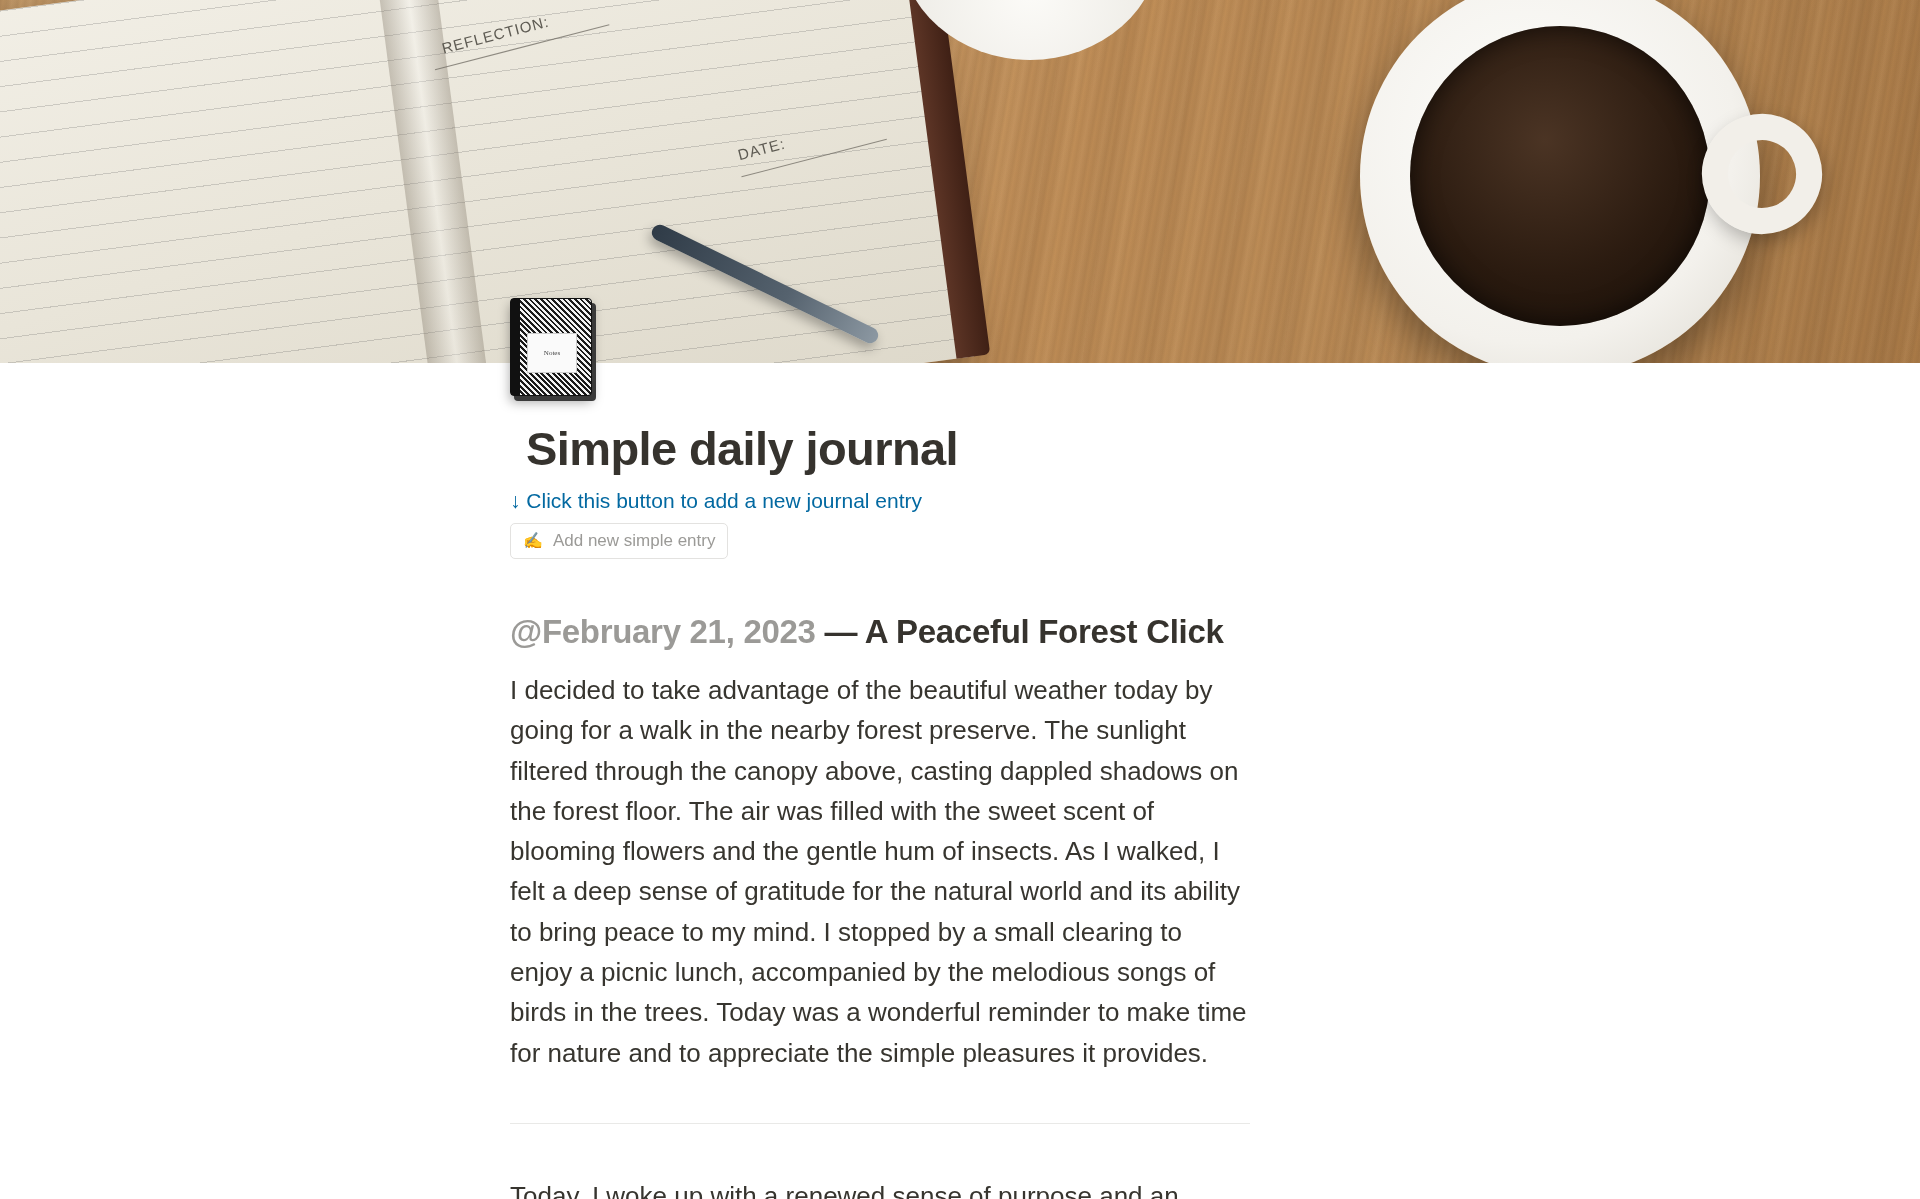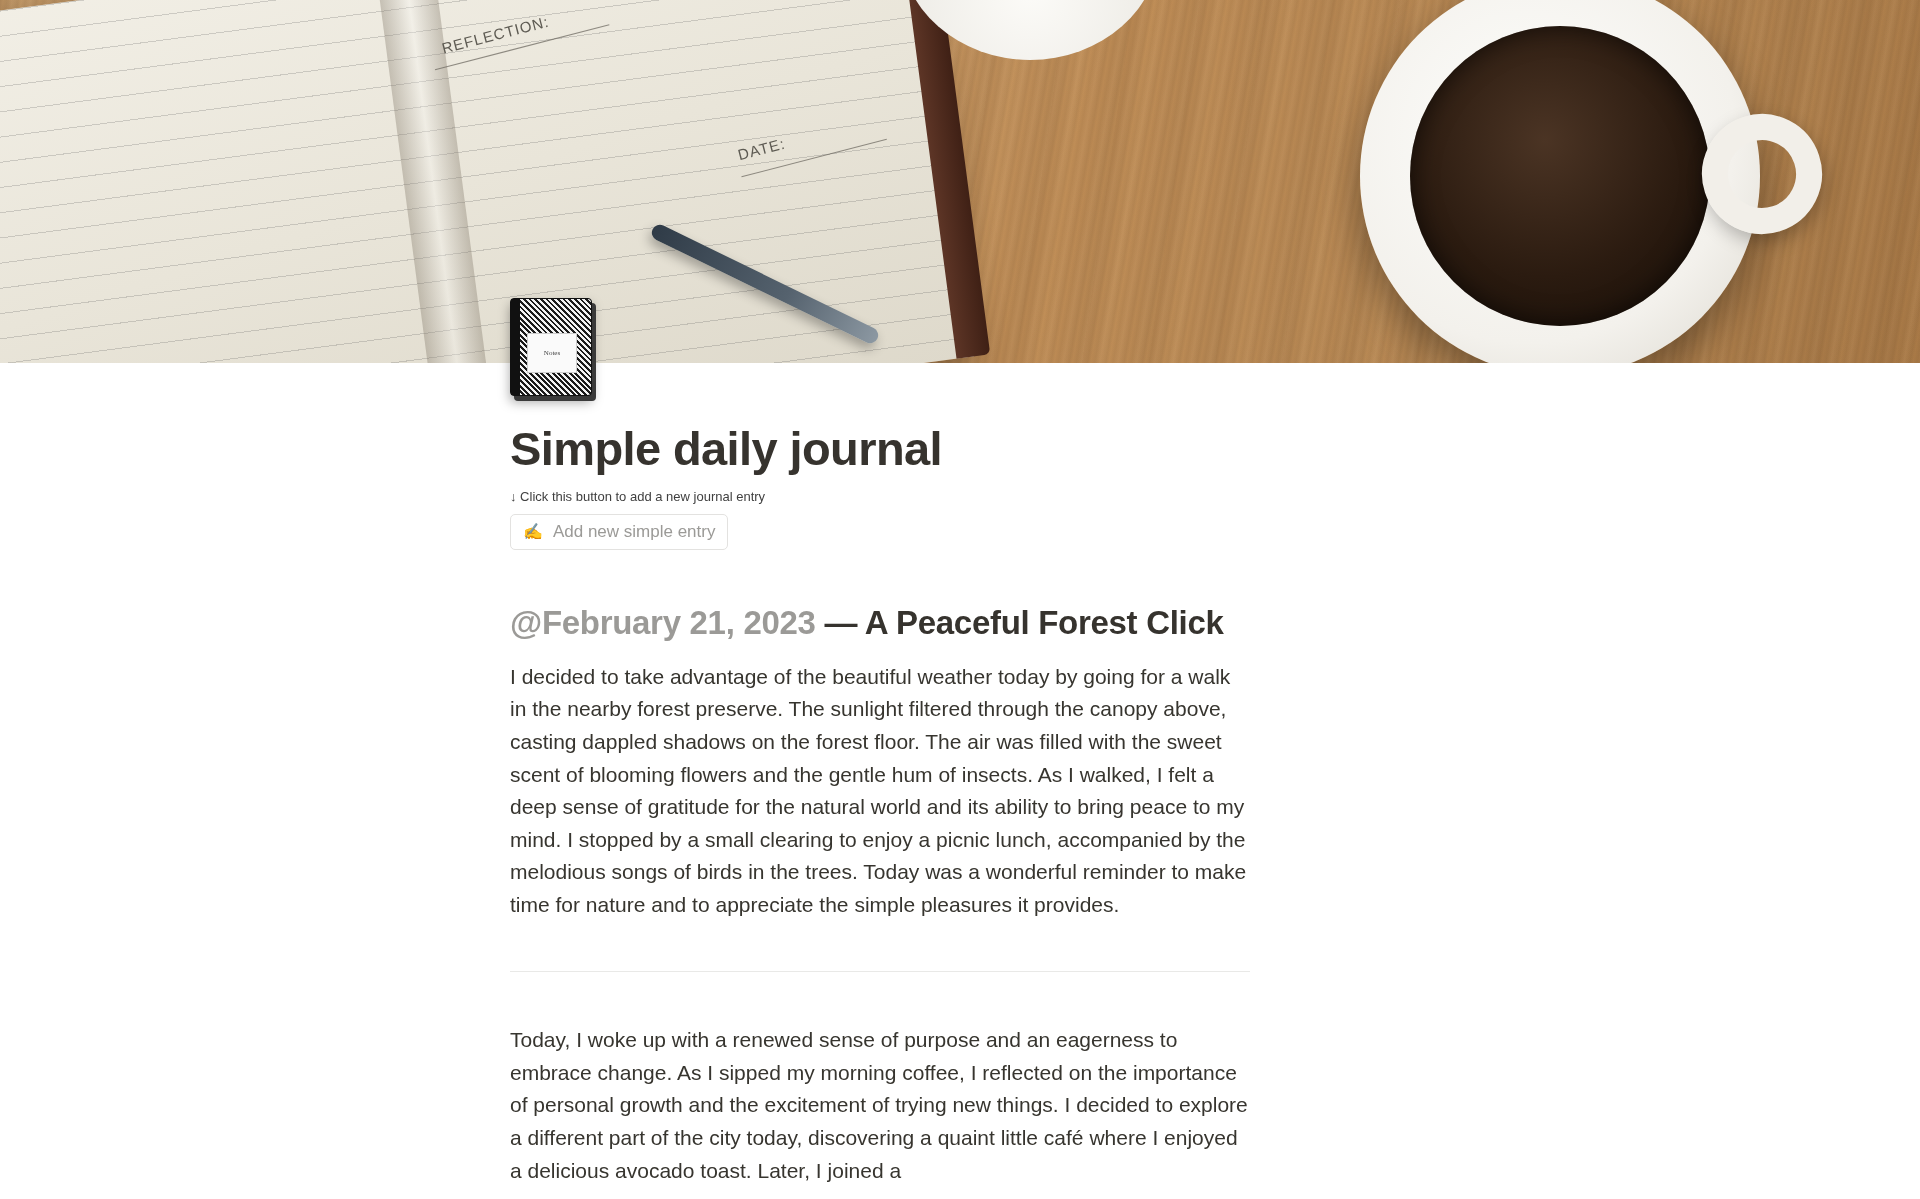--- a/index.html
+++ b/index.html
@@ -187,27 +187,27 @@
     position: absolute;
     left: 0; top: 0; bottom: 0;
     width: 9px;
     background: #111;
   }
 
   h1.title {
     font-size: 47px;
     line-height: 1.1;
     font-weight: bold;
-    margin: 0 0 10px 0;
+    margin: 0 0 10px 16px;
     letter-spacing: -0.6px;
     color: #36332e;
   }
   .hint {
-    font-size: 13px;
-    color: #404040;
+    font-size: 21px;
+    color: #0369a1;
     margin: 14px 0 10px 0;
     display: flex;
     align-items: center;
     gap: 6px;
   }
   .add-btn {
     display: inline-flex;
     align-items: center;
     gap: 10px;
     border: 1px solid #e3e2e0;
@@ -227,21 +227,21 @@
     margin: 0 0 18px 0;
     line-height: 1.25;
     color: #36332e;
     letter-spacing: -0.3px;
   }
   .entry h2 .date-mention {
     color: #9b9a97;
     font-weight: bold;
   }
   .entry p {
-    font-size: 21px;
+    font-size: 26px;
     line-height: 1.55;
     margin: 0;
     color: #37352f;
     max-width: 740px;
   }
   .divider {
     border: 0;
     border-top: 1px solid #e9e9e7;
     margin: 50px 0 0 0;
     width: 740px;

